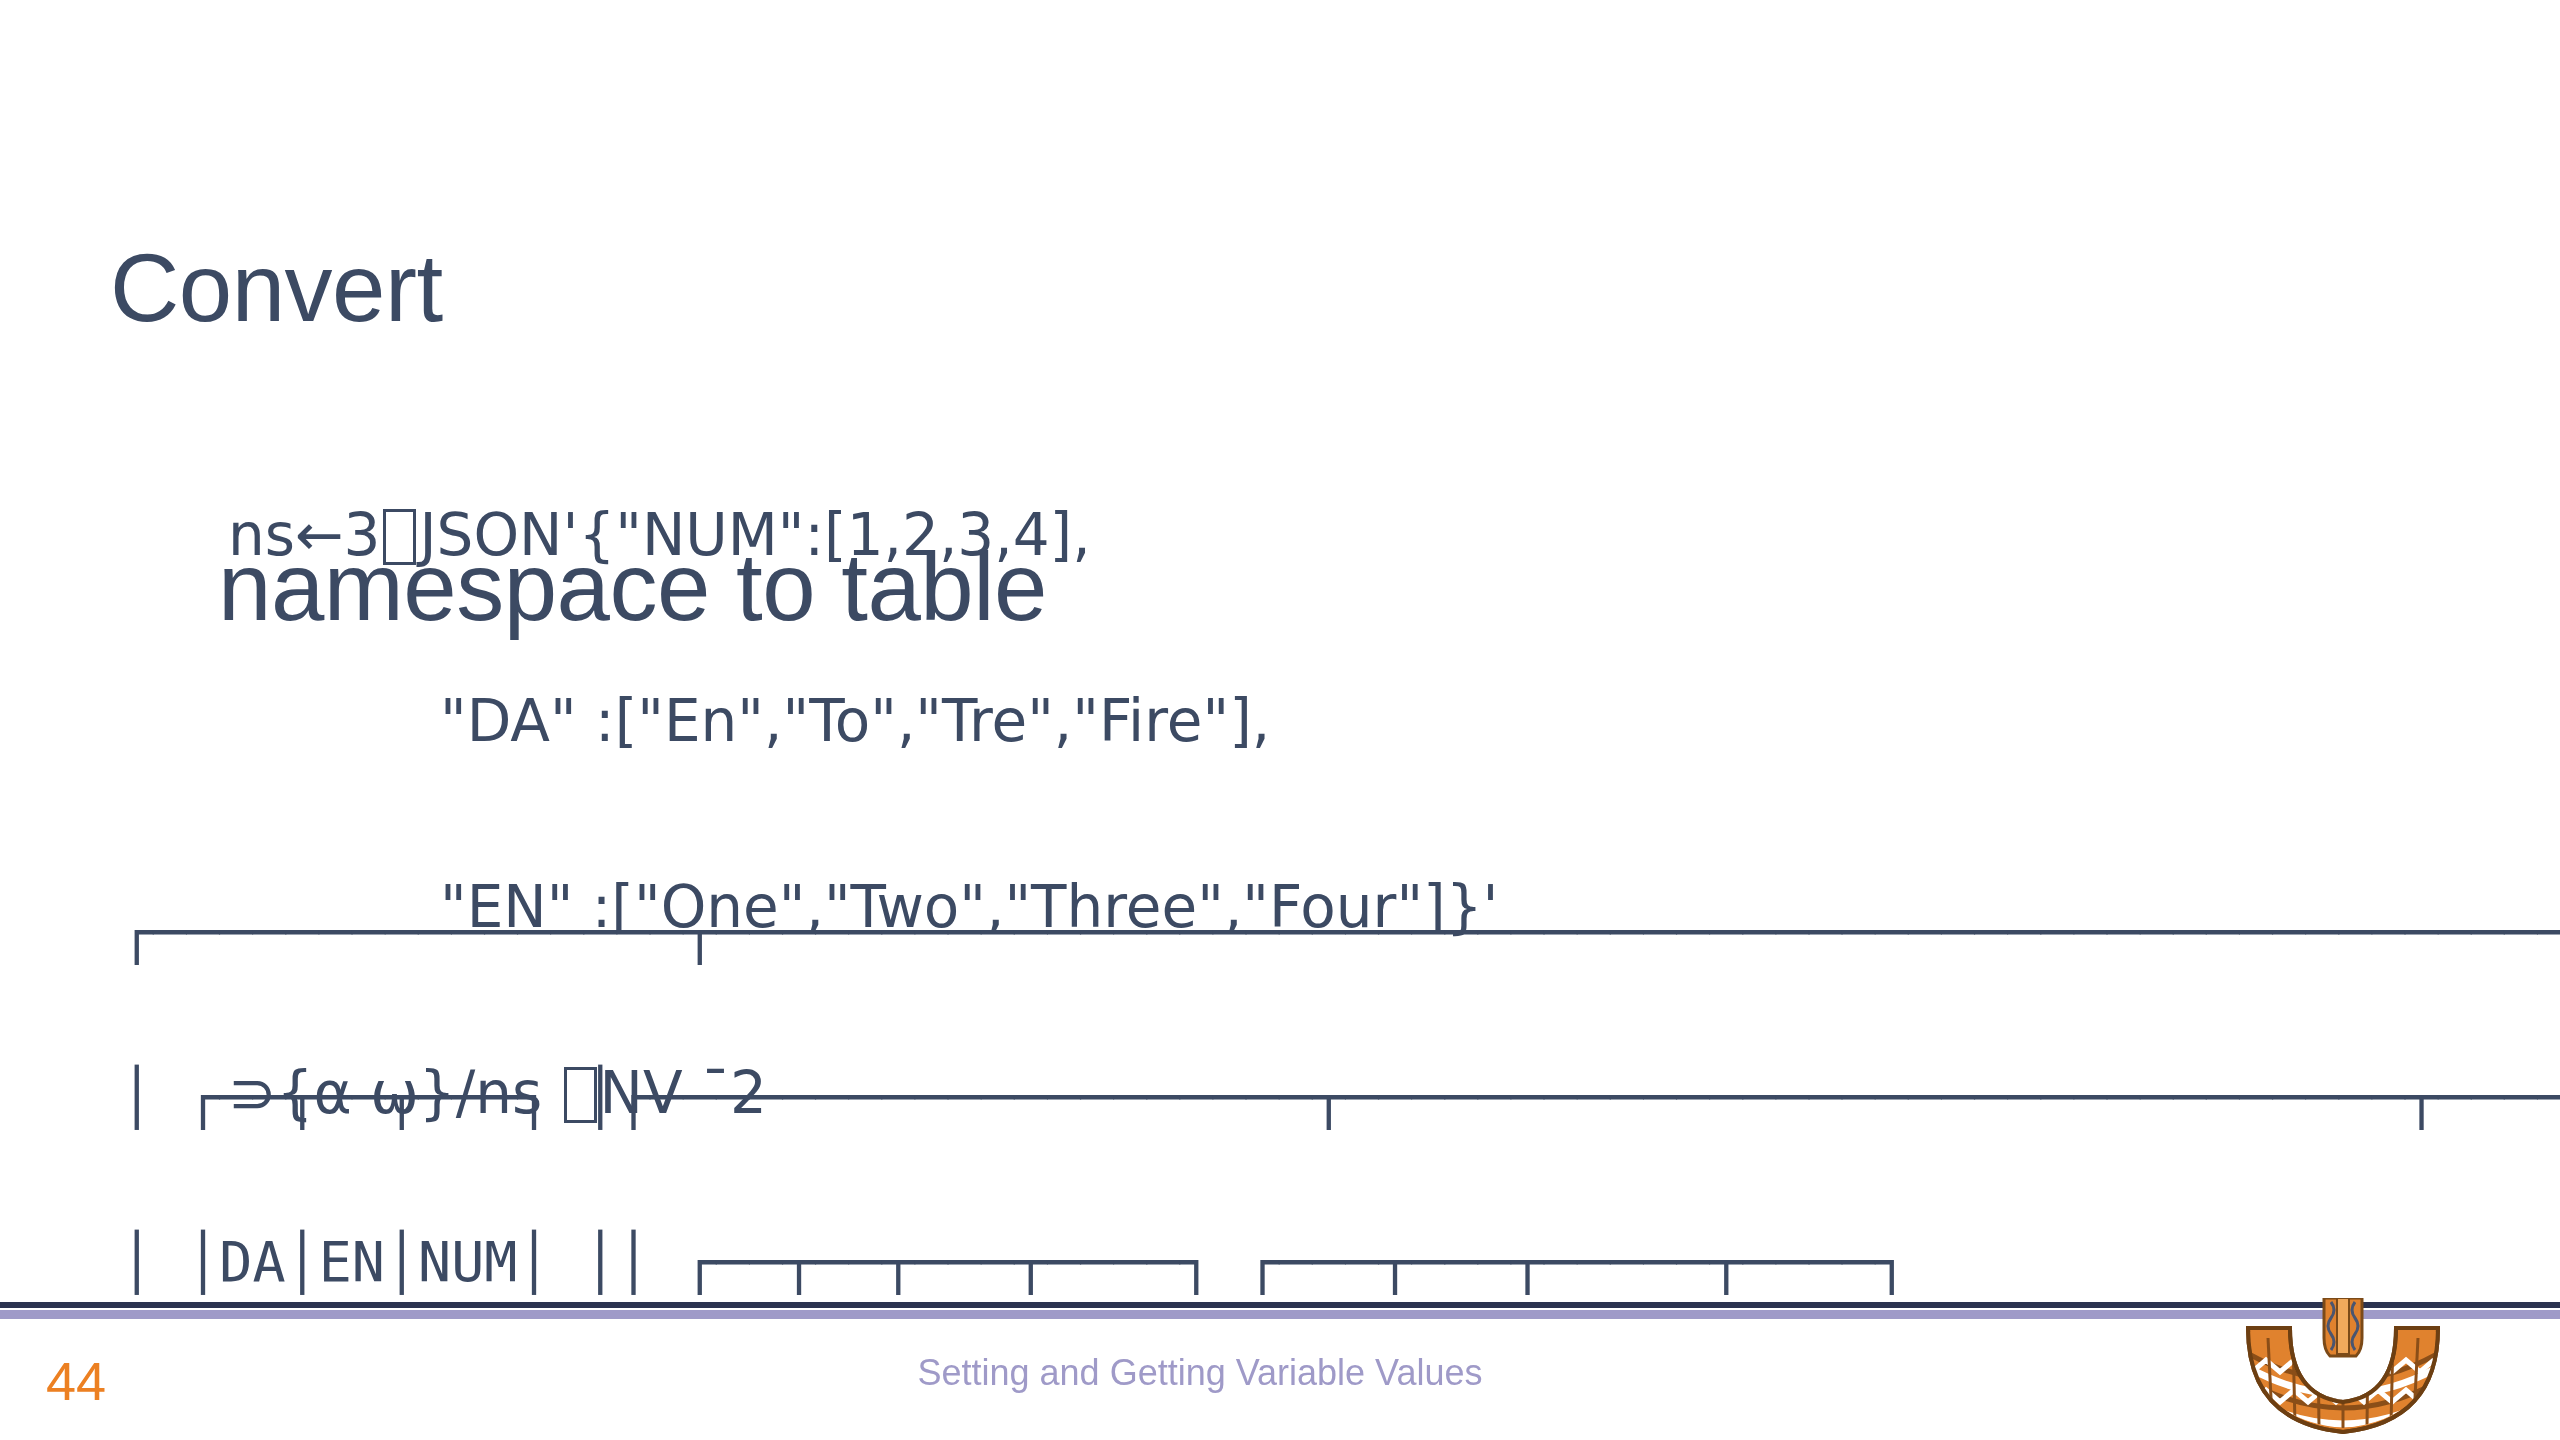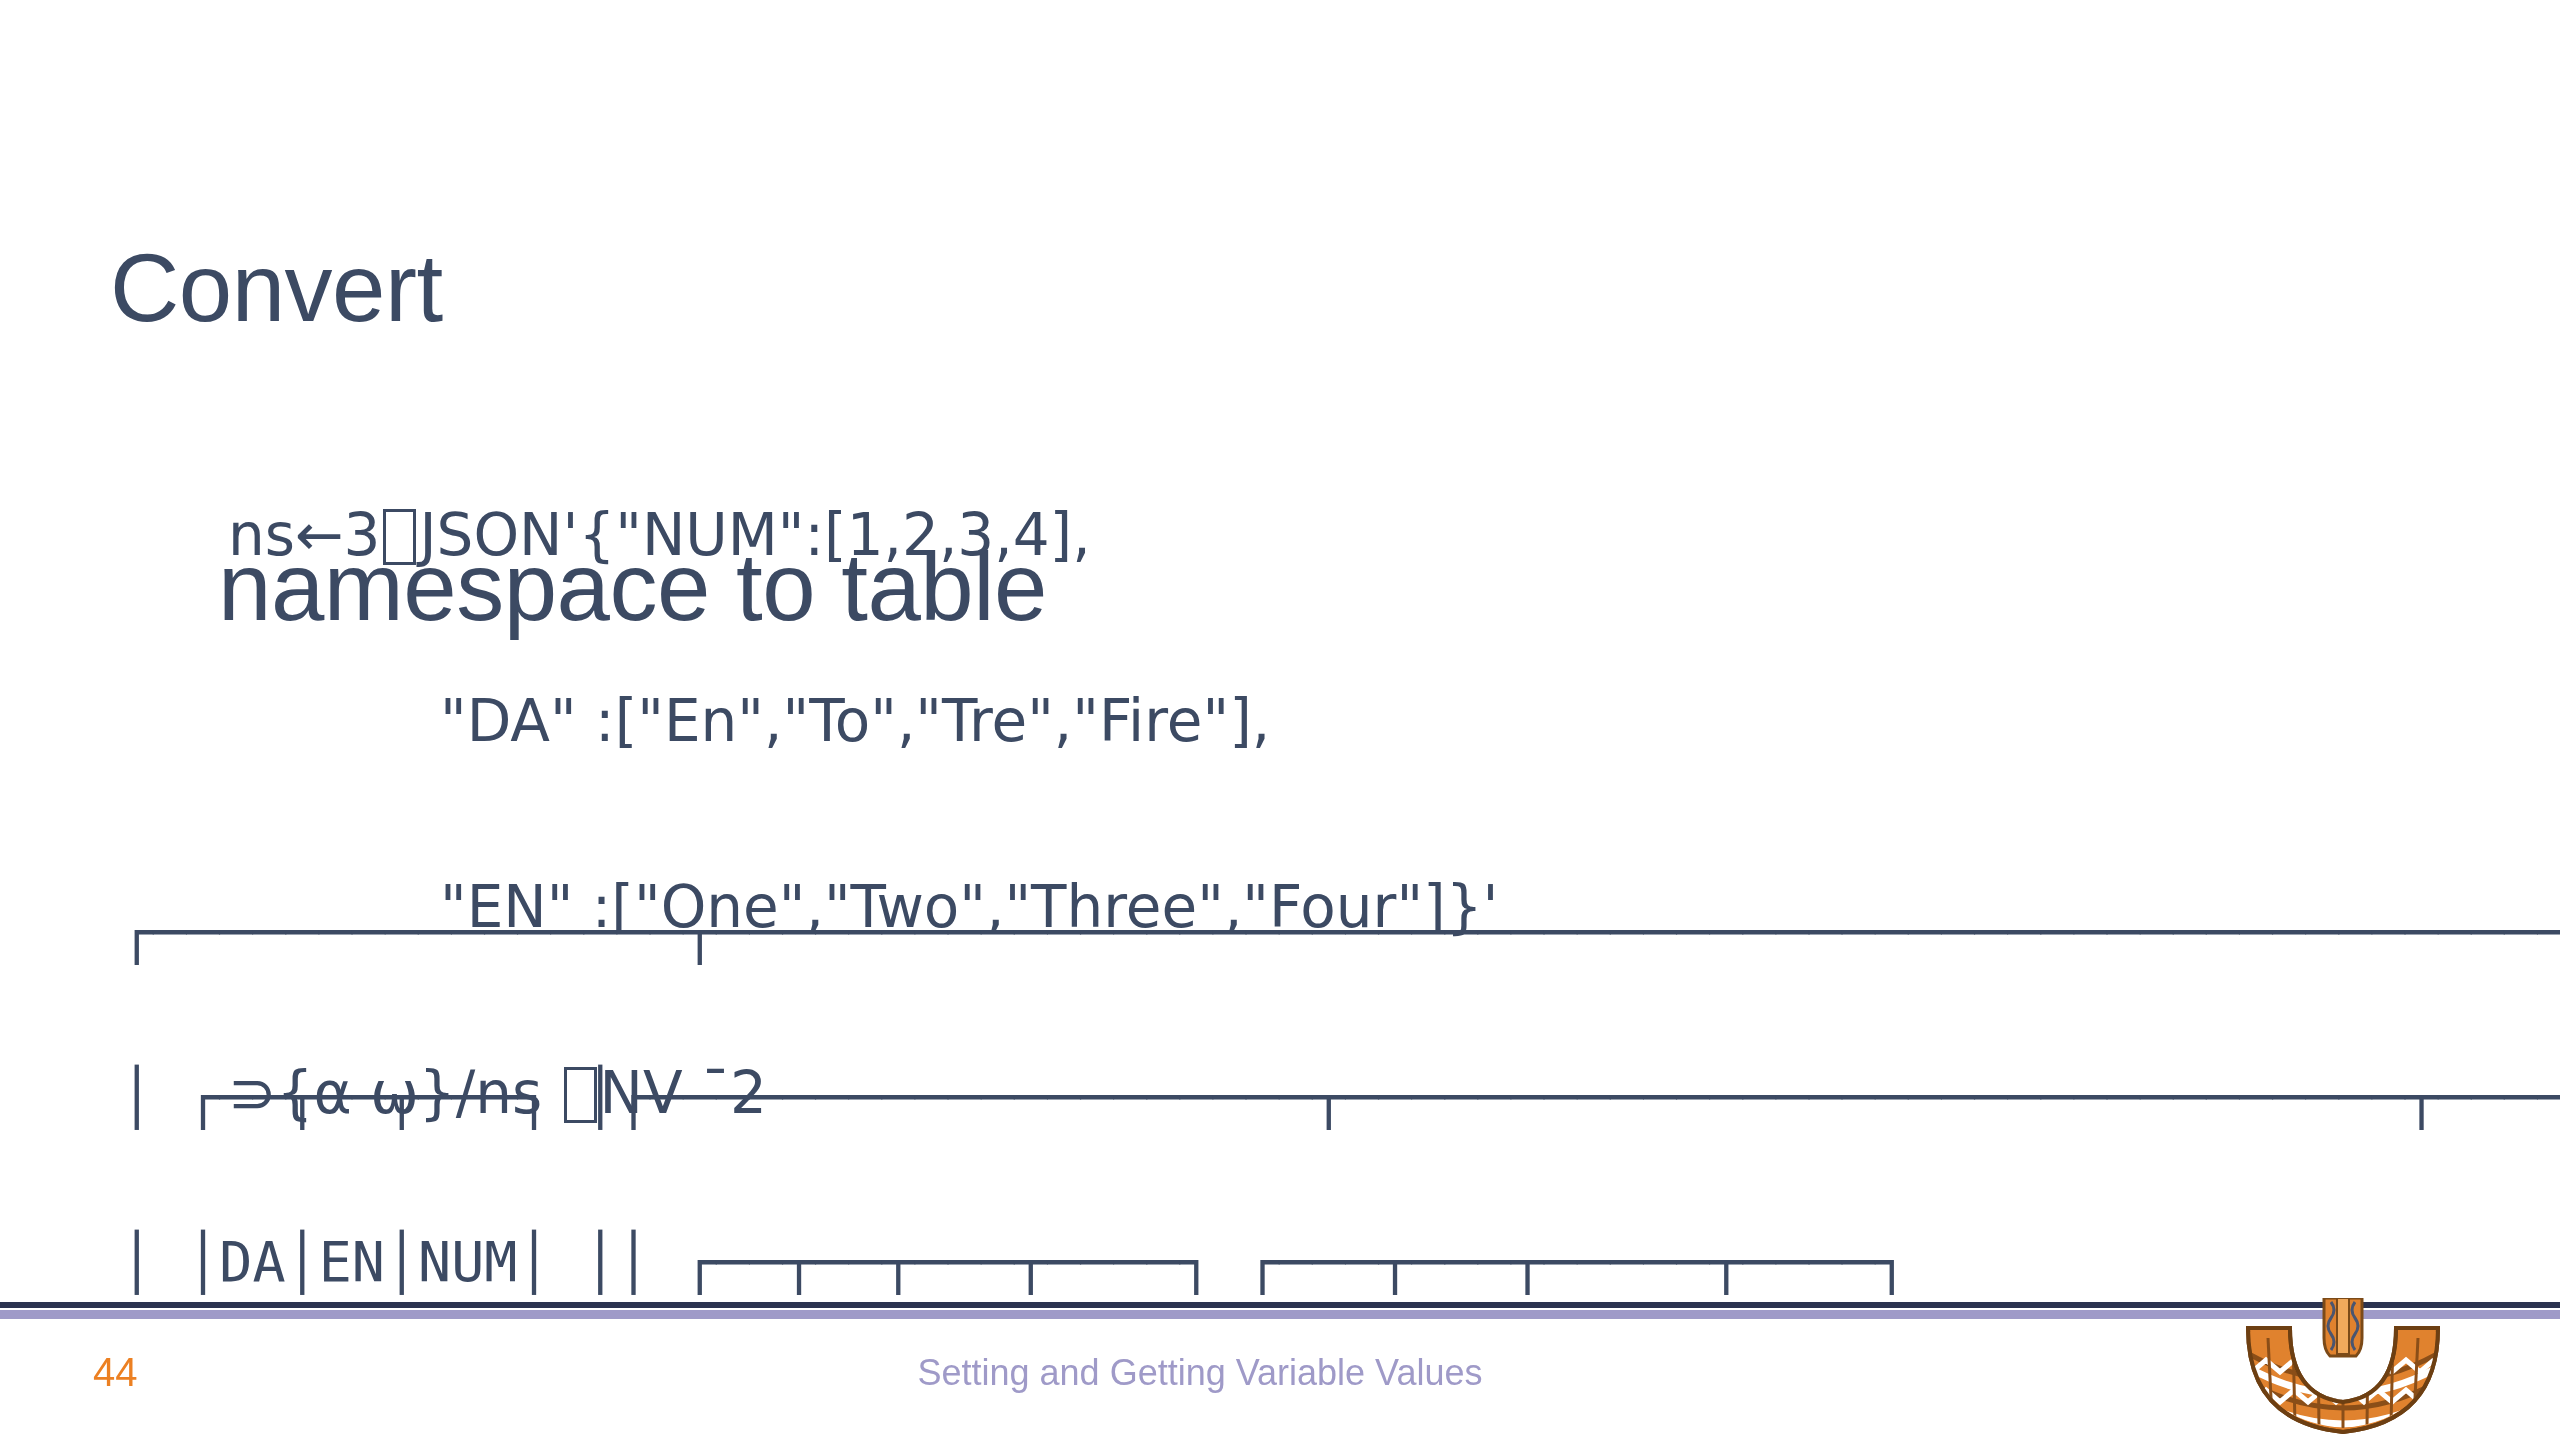--- a/index.html
+++ b/index.html
@@ -96,23 +96,22 @@
     top: 1310px;
     width: 2560px;
     height: 9px;
     background: #9f9ac8;
   }
   .page-number {
     position: absolute;
     left: 46px;
     top: 1350px;
     color: #ec8022;
-    font-size: 40px;
+    font-size: 54px;
     font-weight: 400;
-    margin-left: 47px;
   }
   .footer-title {
     position: absolute;
     left: 0;
     top: 1352px;
     width: 2400px;
     text-align: center;
     color: #9f9ac8;
     font-size: 36px;
     font-weight: 400;

